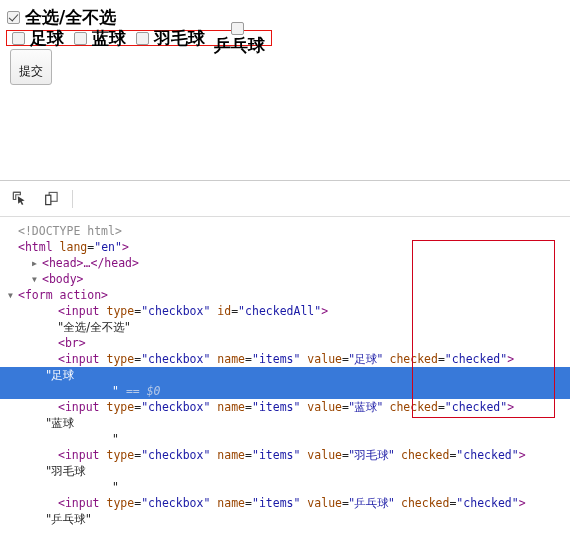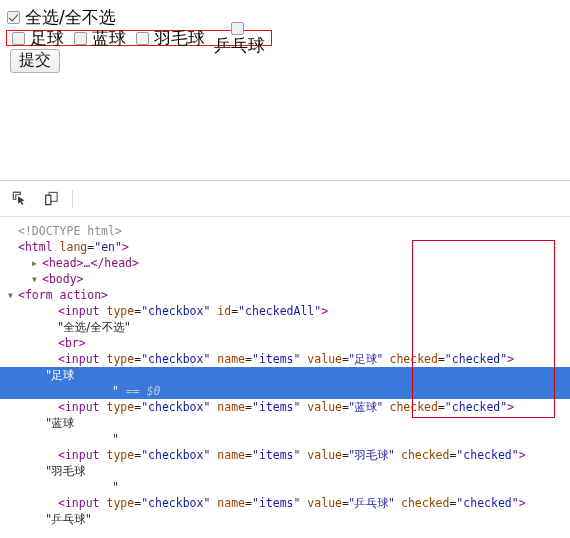--- a/index.html
+++ b/index.html
@@ -63,20 +63,21 @@
     border-width: 0 1.6px 1.6px 0;
     transform: rotate(42deg);
   }
 
   .lbl-cn {
     font-size: 17px;
     line-height: 20px;
     color: #000;
     font-family: "DejaVu Sans", "Liberation Sans", sans-serif;
     white-space: nowrap;
+    font-weight: bold;
   }
 
   .redbox-items {
     border: 1.5px solid #e8140f;
     display: inline-flex;
     align-items: center;
     padding: 2px 6px 2px 4px;
     margin: 0 0 3px 0;
     box-sizing: border-box;
     height: 16px;
@@ -84,22 +85,22 @@
   }
   .item {
     display: inline-flex;
     align-items: center;
     margin-right: 9px;
   }
   .item:last-child { margin-right: 0; flex-direction: column; }
 
   .submit-btn {
     font-family: "DejaVu Sans", "Liberation Sans", sans-serif;
-    font-size: 16px;
-    padding: 0 8px 3px 8px;
+    font-size: 12px;
+    padding: 12px 8px 3px 8px;
     border: 1px solid #b3b3b3;
     border-radius: 3px;
     background: linear-gradient(#fcfcfc, #ededed);
     color: #111;
     margin-left: 4px;
     cursor: default;
     line-height: 19px;
   }
 
   

